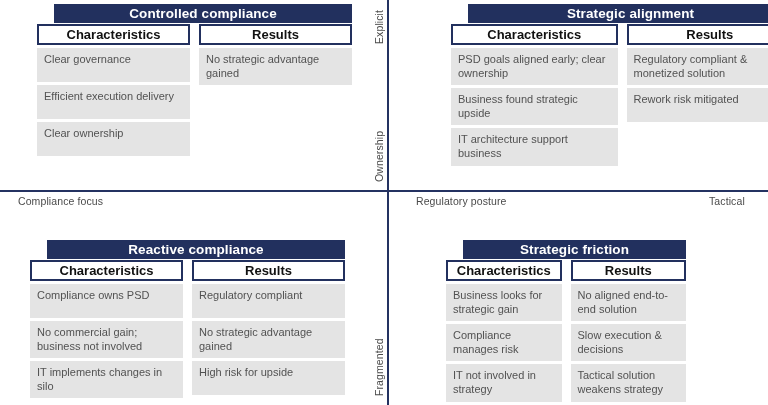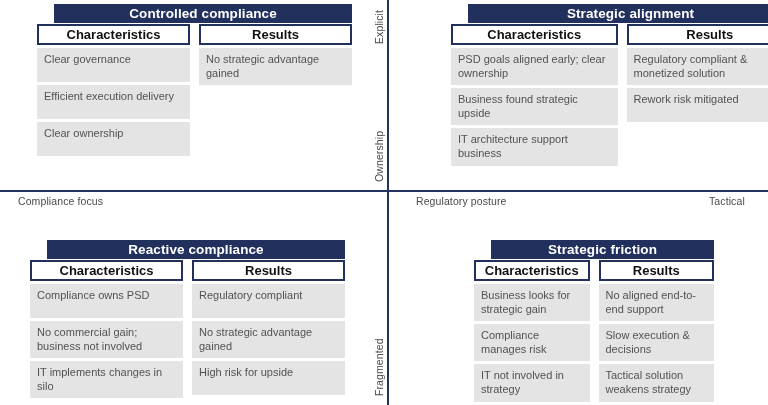--- a/index.html
+++ b/index.html
@@ -59,21 +59,21 @@
   #lbl-regulatory-posture { left: 416px; top: 195px; }
   #lbl-strategic          { left: 709px; top: 195px; }
 
   
   .quad {
     position: absolute;
   }
   #quad-tl { left: 13px;  top: 4px;   width: 339px; }
   #quad-tr { left: 427px; top: 4px;   width: 366px; }
   #quad-bl { left: 6px;  top: 240px; width: 339px; }
-  #quad-br { left: 450px; top: 240px; width: 264px; }
+  #quad-br { left: 422px; top: 240px; width: 264px; }
 
   .quad-title {
     background: #22305e;
     color: #ffffff;
     font-size: 13.5px;
     font-weight: bold;
     text-align: center;
     line-height: 19px;
     height: 19px;
     letter-spacing: 0.1px;
@@ -191,20 +191,20 @@
     <div class="quad-title">Strategic friction</div>
     <div class="quad-cols">
       <div class="col">
         <div class="col-head">Characteristics</div>
         <div class="cell">Business looks for strategic gain</div>
         <div class="cell">Compliance manages risk</div>
         <div class="cell">IT not involved in strategy</div>
       </div>
       <div class="col">
         <div class="col-head">Results</div>
-        <div class="cell">No aligned end-to-end support</div>
+        <div class="cell">No aligned end-to-end solution</div>
         <div class="cell">Slow execution &amp; decisions</div>
         <div class="cell">Tactical solution weakens strategy</div>
       </div>
     </div>
   </div>
 
 </div>
 
 </body></html>

